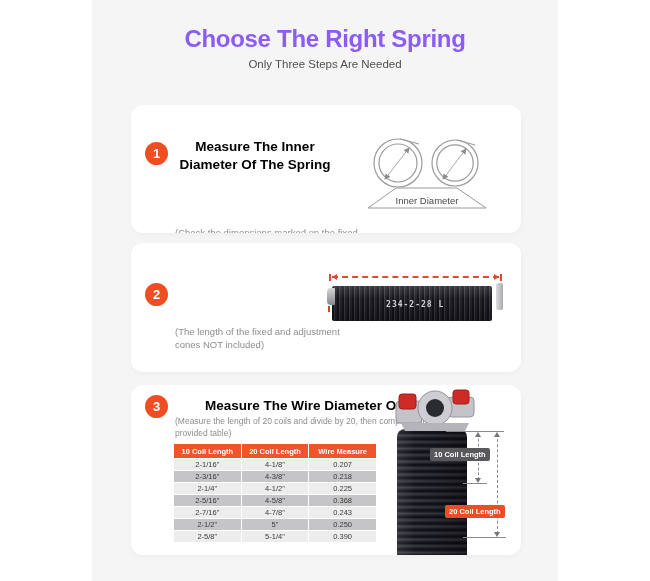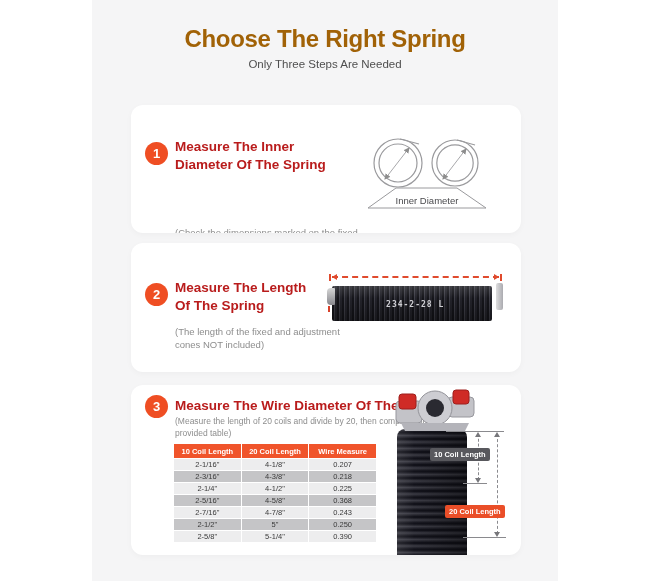--- a/index.html
+++ b/index.html
@@ -11,38 +11,38 @@
   }
   .stage{position:relative;width:650px;height:581px;overflow:hidden;background:#ffffff;}
   .infographic{
     position:absolute;left:92px;top:0;width:466px;height:581px;
     background:#f5f5f6;
   }
   
   .header{position:absolute;top:26px;left:0;width:100%;text-align:center;}
   .page-title{
     margin:0;font-size:24px;font-weight:800;letter-spacing:-0.3px;
-    color:#a16207;line-height:1.1;
+    color:#8b5cf6;line-height:1.1;
   }
   .page-subtitle{margin:6px 0 0 0;font-size:11.5px;color:#4f4f4f;}
   
   .card{
     position:absolute;left:39px;width:390px;background:#ffffff;
     border-radius:12px;box-shadow:0 2px 6px rgba(0,0,0,0.03);overflow:hidden;
   }
   .card1{top:105px;height:128px;}
   .card2{top:243px;height:129px;}
   .card3{top:385px;height:170px;}
   .step-badge{
     position:absolute;width:23px;height:23px;border-radius:50%;
     background:#ef4e23;color:#fff;font-size:13px;font-weight:700;
     display:flex;align-items:center;justify-content:center;
   }
   .step-title{
-    position:absolute;font-size:13.5px;font-weight:700;color:#b91c1c;line-height:1.35;
+    position:absolute;font-size:13.5px;font-weight:700;color:#000000;line-height:1.35;text-align:center;
   }
   .step-note{position:absolute;font-size:9.5px;color:#8d8d8d;line-height:1.4;}
   
   .card1 .step-badge{left:14px;top:37px;}
   .card1 .step-title{left:44px;top:33px;width:160px;}
   .card1 .step-note{left:44px;top:77px;width:200px;margin-top:44px;}
   .id-diagram{position:absolute;left:236px;top:30px;}
   
   .card2 .step-badge{left:14px;top:40px;}
   .card2 .step-title{left:44px;top:36px;width:135px;}
@@ -149,21 +149,20 @@
           <line x1="42" y1="13" x2="18" y2="44" marker-start="url(#arr)" marker-end="url(#arr)"></line>
           <line x1="99" y1="14" x2="76" y2="44" marker-start="url(#arr)" marker-end="url(#arr)"></line>
         </g>
         <polygon points="29,53 90,53 119,73 1,73" fill="#ffffff" stroke="#9a9a9d" stroke-width="1"></polygon>
         <text x="60" y="69" text-anchor="middle" font-size="9.5" fill="#4a4a4d" font-family="Liberation Sans, sans-serif">Inner Diameter</text>
       </svg>
     </div>
 
     <div class="card card2">
       <div class="step-badge">2</div>
-      <div class="step-title">Measure The Length Of The Spring</div>
       <div class="step-note">(The length of the fixed and adjustment cones NOT included)</div>
 
       <div class="spring-unit unit1">
         <div class="dash-arrow">
           <i class="bar-l"></i>
             <i class="ah-l"></i>
             <i class="ah-r"></i>
             <i class="bar-r"></i>
         </div>
         <div class="spring-bar">

